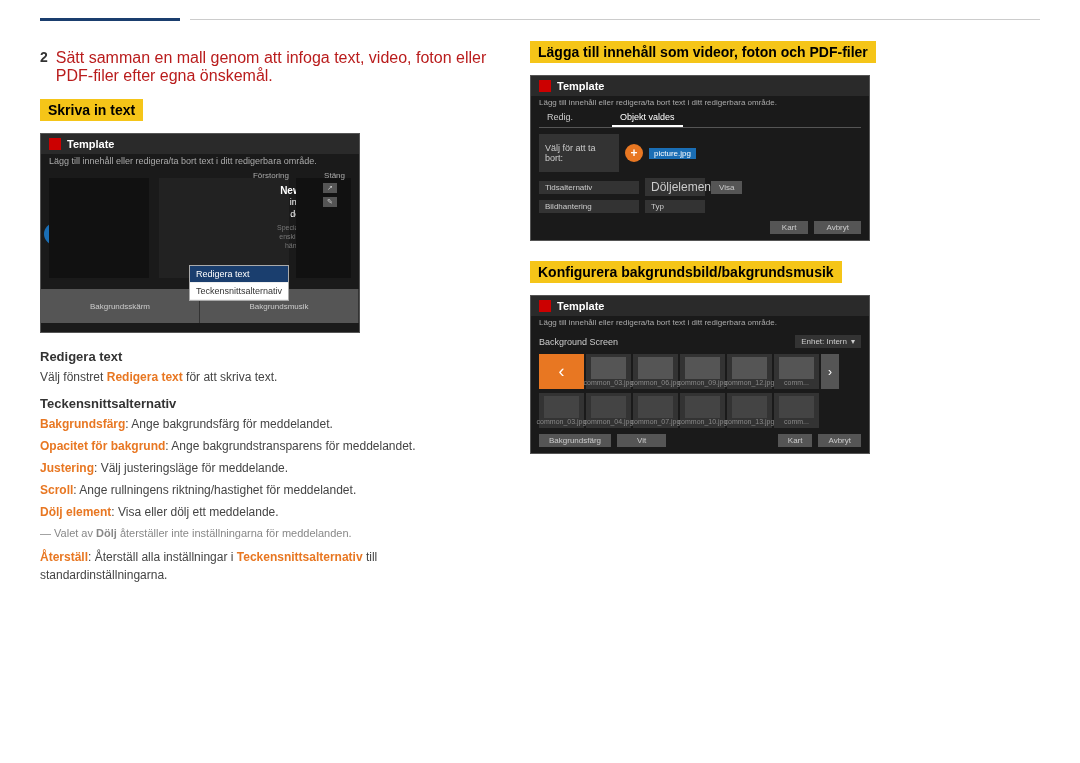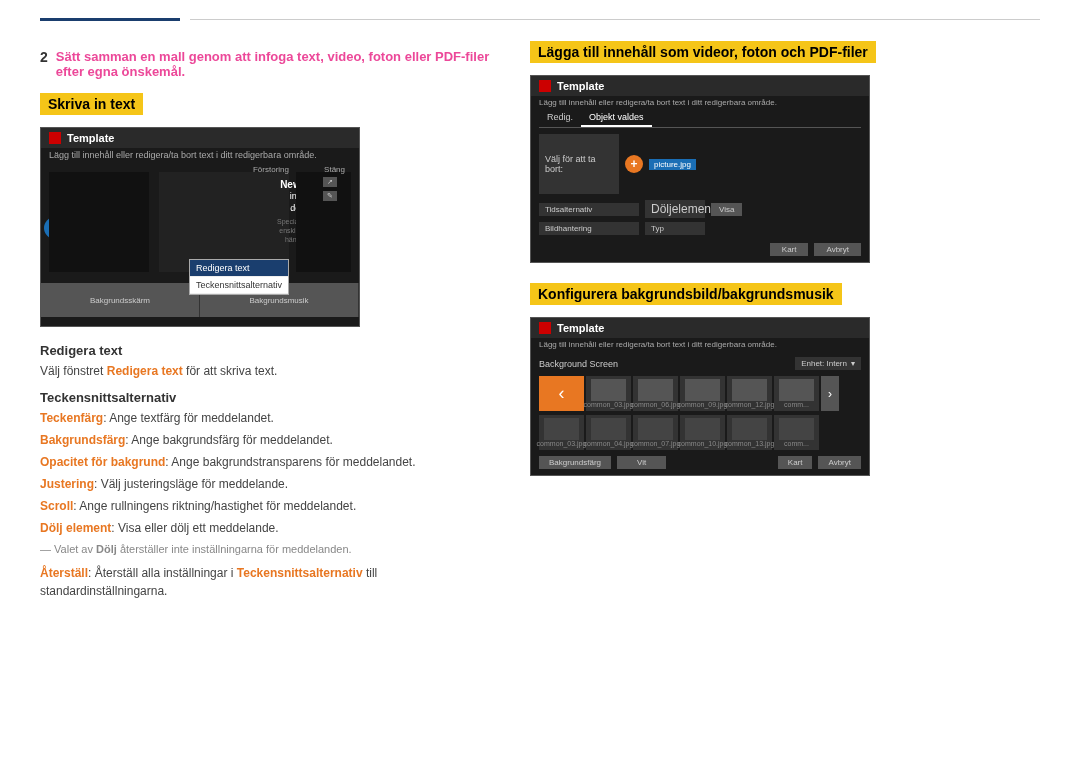--- a/index.html
+++ b/index.html
@@ -266,20 +266,21 @@
     }
     .ss-r-subtitle {
       color: #aaa;
       font-size: 8px;
       padding: 2px 8px;
     }
     .ss-r-tabs {
       display: flex;
       border-bottom: 1px solid #555;
       margin: 0 8px;
+      gap: 31px;
     }
     .ss-r-tab {
       color: #ccc;
       font-size: 9px;
       padding: 3px 8px;
     }
     .ss-r-tab.active {
       color: #fff;
       border-bottom: 2px solid #ffffff;
     }
@@ -287,21 +288,21 @@
       display: flex;
       align-items: center;
       margin: 6px 8px;
       gap: 6px;
     }
     .ss-r-field-label {
       color: #ccc;
       font-size: 9px;
       width: 80px;
       background: #333;
-      padding: 20px 6px;
+      padding: 9px 6px;
       flex-shrink: 0;
     }
     .ss-r-plus-btn {
       width: 18px;
       height: 18px;
       background: #e87722;
       border-radius: 50%;
       display: flex;
       align-items: center;
       justify-content: center;
@@ -509,21 +510,21 @@
   <div class="top-line-gray"></div>
 </div>
 
 <div class="main-content">
 
   <div class="left-col">
 
     
     <div style="display:flex; gap:8px; align-items:flex-start; margin-bottom:14px; margin-top:8px;">
       <span style="font-weight:bold; font-size:14px; color:#333;">2</span>
-      <span style="font-size:13px; color:#ec4899;font-weight:bold;">Sätt samman en mall genom att infoga text, video, foton eller PDF-filer efter egna önskemål.</span>
+      <span style="font-size:16px; color:#b91c1c;">Sätt samman en mall genom att infoga text, video, foton eller PDF-filer efter egna önskemål.</span>
     </div>
 
     
     <div class="section-title-yellow">Skriva in text</div>
 
     
     <div class="screenshot-box">
       <div class="screenshot-title-bar">
         <span class="screenshot-title-icon"></span>
         <span class="screenshot-title-text">Template</span>
@@ -569,21 +570,20 @@
     <div class="subsection-title">Redigera text</div>
     <p class="para">
       <span>Välj fönstret</span>
       <span class="highlight-orange">Redigera text</span>
       <span>för att skriva text.</span>
     </p>
 
     
     <div class="subsection-title">Teckensnittsalternativ</div>
     <ul class="bullet-list">
-      <li><span class="highlight-orange">Teckenfärg</span>: Ange textfärg för meddelandet.</li>
       <li><span class="highlight-orange">Bakgrundsfärg</span>: Ange bakgrundsfärg för meddelandet.</li>
       <li><span class="highlight-orange">Opacitet för bakgrund</span>: Ange bakgrundstransparens för meddelandet.</li>
       <li><span class="highlight-orange">Justering</span>: Välj justeringsläge för meddelande.</li>
       <li><span class="highlight-orange">Scroll</span>: Ange rullningens riktning/hastighet för meddelandet.</li>
       <li><span class="highlight-orange">Dölj element</span>: Visa eller dölj ett meddelande.</li>
     </ul>
     <p class="para" style="color:#888; font-size:11px; ">
       — Valet av <span style="color:#888; font-weight:bold;">Dölj</span> återställer inte inställningarna för meddelanden.
     </p>
     <p class="para">

